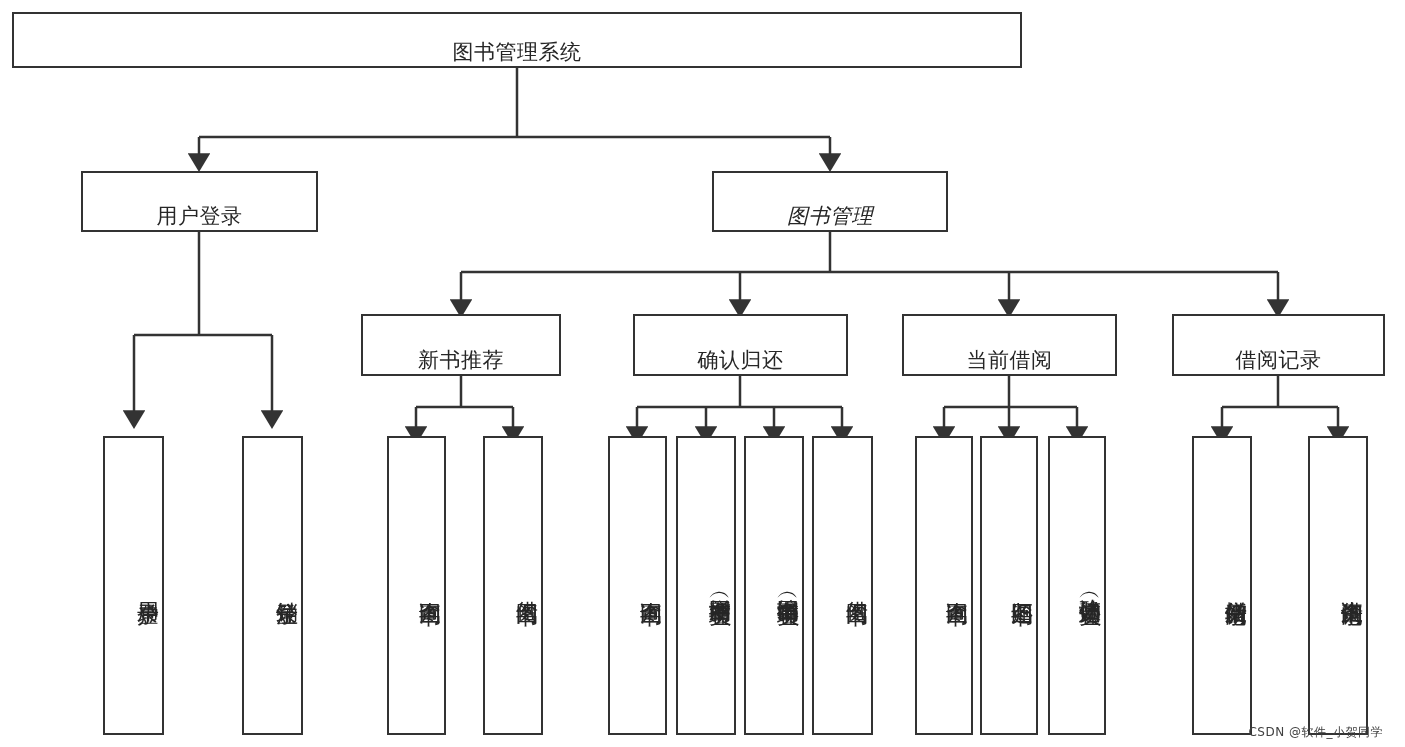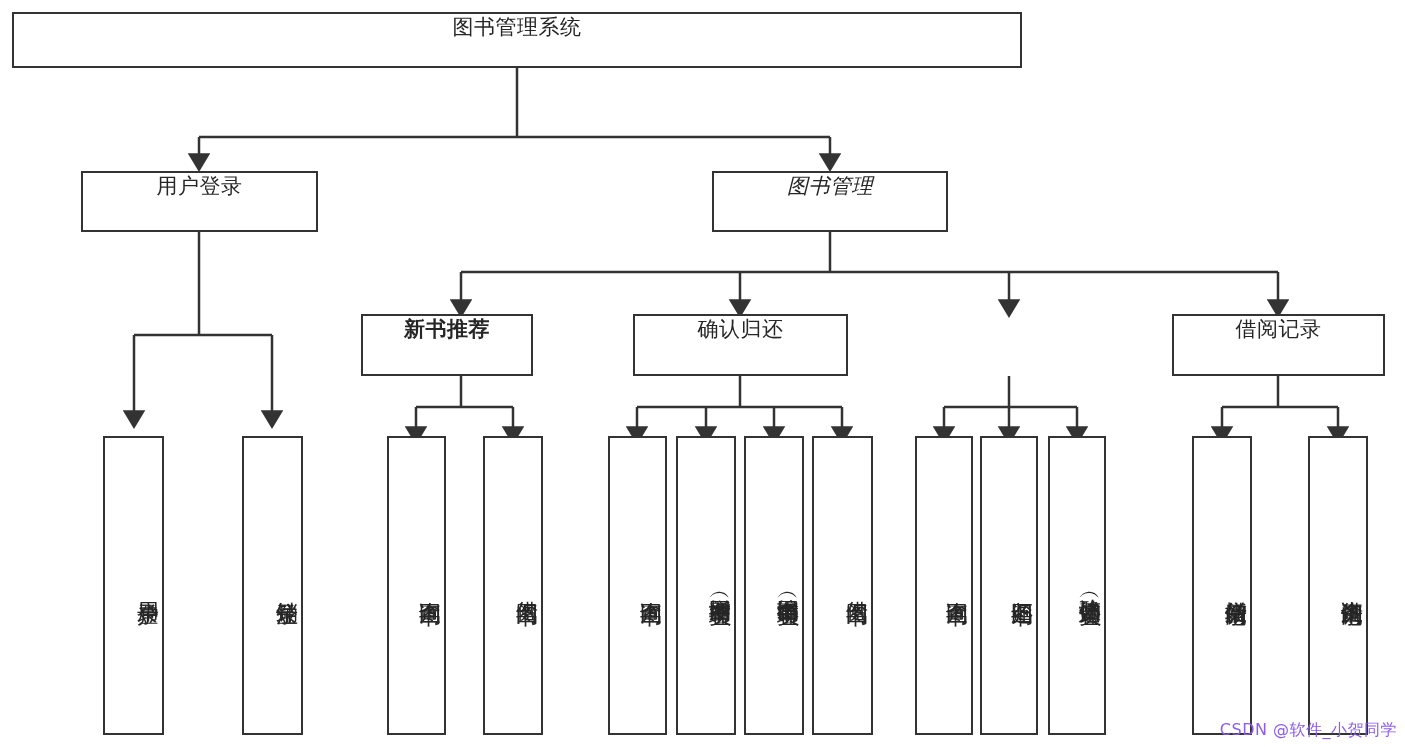--- a/index.html
+++ b/index.html
@@ -29,21 +29,21 @@
     width: 1405px;
     height: 747px;
     pointer-events: none;
   }
   .node {
     position: absolute;
     box-sizing: border-box;
     background: #ffffff;
     border: 2.5px solid #333333;
     display: flex;
-    align-items: flex-start;
+    align-items: flex-end;
     justify-content: center;
     color: #262626;
     line-height: 1.28;
     text-align: center;
   }
   .node.horiz {
     font-size: 21px;
     letter-spacing: 0.5px;
   }
   .node.vert {
@@ -55,24 +55,24 @@
     align-items: flex-start;
     justify-content: center;
   }
   .node.vert .node-label {
     writing-mode: vertical-rl;
     text-orientation: upright;
     white-space: nowrap;
   }
   #watermark {
     position: absolute;
-    right: 8px;
+    right: 22px;
     bottom: 6px;
-    font-size: 16px;
-    color: #8b5cf6;
+    font-size: 12px;
+    color: #404040;
     white-space: nowrap;
     letter-spacing: 0.5px;
   }
 </style>
 </head>
 <body>
 
 <div id="diagram-root">
 
   <svg class="edges" viewBox="0 0 1405 747" xmlns="http://www.w3.org/2000/svg">
@@ -142,28 +142,31 @@
   </div>
 
   <div class="node horiz" style="left:81px; top:171px; width:237px; height:61px;">
     <span class="node-label">用户登录</span>
   </div>
 
   <div class="node horiz" style="left:712px; top:171px; width:236px; height:61px;font-style:italic;">
     <span class="node-label">图书管理</span>
   </div>
 
-  <div class="node horiz" style="left:361px; top:314px; width:172px; height:62px;font-weight:bold;">
+  <div class="node horiz" style="left:361px; top:314px; width:200px; height:62px;">
     <span class="node-label">新书推荐</span>
   </div>
 
   <div class="node horiz" style="left:633px; top:314px; width:215px; height:62px;">
     <span class="node-label">确认归还</span>
   </div>
 
+  <div class="node horiz" style="left:902px; top:314px; width:215px; height:62px;">
+    <span class="node-label">当前借阅</span>
+  </div>
 
   <div class="node horiz" style="left:1172px; top:314px; width:213px; height:62px;">
     <span class="node-label">借阅记录</span>
   </div>
 
   <div class="node vert" style="left:103px; top:436px; width:61px; height:299px;">
     <span class="node-label">用户登录</span>
   </div>
 
   <div class="node vert" style="left:242px; top:436px; width:61px; height:299px;">

